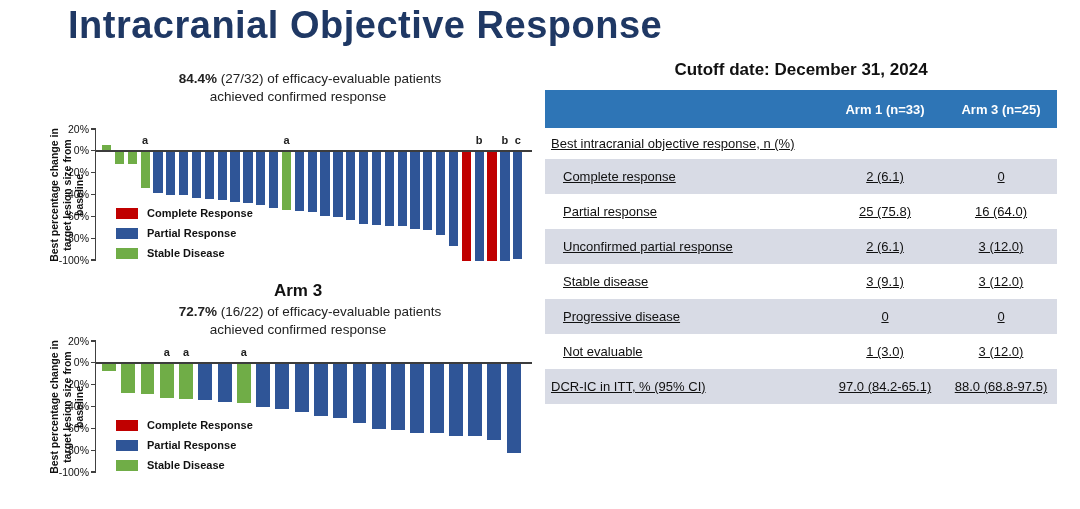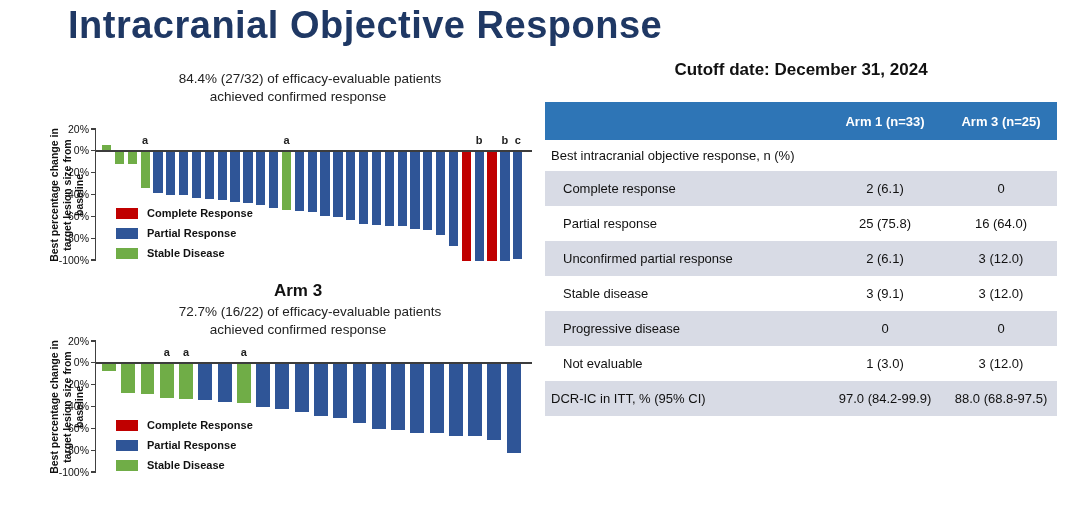--- a/index.html
+++ b/index.html
@@ -7,45 +7,45 @@
          font-family:"Liberation Sans",sans-serif;color:#1a1a1a;}
   .abs{position:absolute;}
 
   
   #slide-title{left:68px;top:4px;font-size:38px;font-weight:bold;color:#1f3864;letter-spacing:.5px;white-space:nowrap;}
 
   
   .chart-head{width:436px;text-align:center;}
   .chart-title{font-size:17px;font-weight:bold;color:#111;line-height:20px;}
   .chart-sub{font-size:13.5px;color:#222;line-height:18px;margin-top:2px;}
-  .pct{font-weight:normal;margin-left:24px;}
+  .pct{font-weight:bold;margin-left:24px;}
 
   .plot{position:absolute;width:436px;height:131px;border-left:1.5px solid #404040;}
   .axisline{position:absolute;left:0;width:100%;height:2.4px;background:#3c3c3c;z-index:3;}
   .bar{position:absolute;z-index:2;}
   .note{position:absolute;font-size:11px;font-weight:600;color:#222;z-index:4;transform:translateX(-50%);}
   .ytick{position:absolute;width:44px;left:-51px;text-align:right;font-size:10.5px;color:#111;line-height:13px;}
   .ytickmark{position:absolute;left:-5px;width:5px;height:1.2px;background:#404040;}
   .ylab{position:absolute;width:150px;height:40px;text-align:center;font-size:10.5px;font-weight:bold;
         color:#111;line-height:12.5px;transform:rotate(-90deg);}
   .legend{position:absolute;left:20px;z-index:5;}
   .legend-row{display:flex;align-items:center;height:20px;}
   .legend-swatch{width:22px;height:11px;margin-right:9px;flex:none;}
   .legend-label{font-size:11px;font-weight:bold;color:#111;white-space:nowrap;}
 
   #footnote{left:97px;top:490px;font-size:10.5px;color:#222;}
 
   
   #cutoff{left:545px;top:60px;width:512px;text-align:center;font-size:17px;font-weight:bold;color:#111;}
   #tablewrap{left:545px;top:90px;width:512px;}
-  table{border-collapse:collapse;width:512px;table-layout:fixed;font-size:13px;color:#111;margin-top:12px;}
+  table{border-collapse:collapse;width:512px;table-layout:fixed;font-size:13px;color:#111;}
   col.c-label{width:280px;}col.c-a1{width:120px;}col.c-a3{width:112px;}
   thead th{background:#2e75b6;color:#fff;font-weight:bold;height:36px;font-size:13px;text-align:center;}
   thead th:first-child{text-align:left;}
-  tbody td{height:35px;vertical-align:middle;text-align:center;padding:0;}
+  tbody td{height:35px;vertical-align:middle;text-align:center;padding:0;text-decoration:underline;}
   tbody td.lbl{text-align:left;padding-left:6px;}
   tr.section td{height:31px;}
   tr.shaded td{background:#d8dbe5;}
   tr.boldrow td{font-weight:bold;}
   td.indent{padding-left:18px !important;}
 </style>
 </head>
 <body>
 
 <div id="slide">
@@ -243,20 +243,20 @@
             <td>0</td>
             <td>0</td>
           </tr>
           <tr>
             <td class="lbl indent">Not evaluable</td>
             <td>1 (3.0)</td>
             <td>3 (12.0)</td>
           </tr>
           <tr class="shaded">
             <td class="lbl">DCR-IC in ITT, % (95% CI)</td>
-            <td>97.0 (84.2-99.9)</td>
+            <td>97.0 (84.2-65.1)</td>
             <td>88.0 (68.8-97.5)</td>
           </tr>
         </tbody>
     </table>
   </div>
 
 </div>
 
 </body></html>

